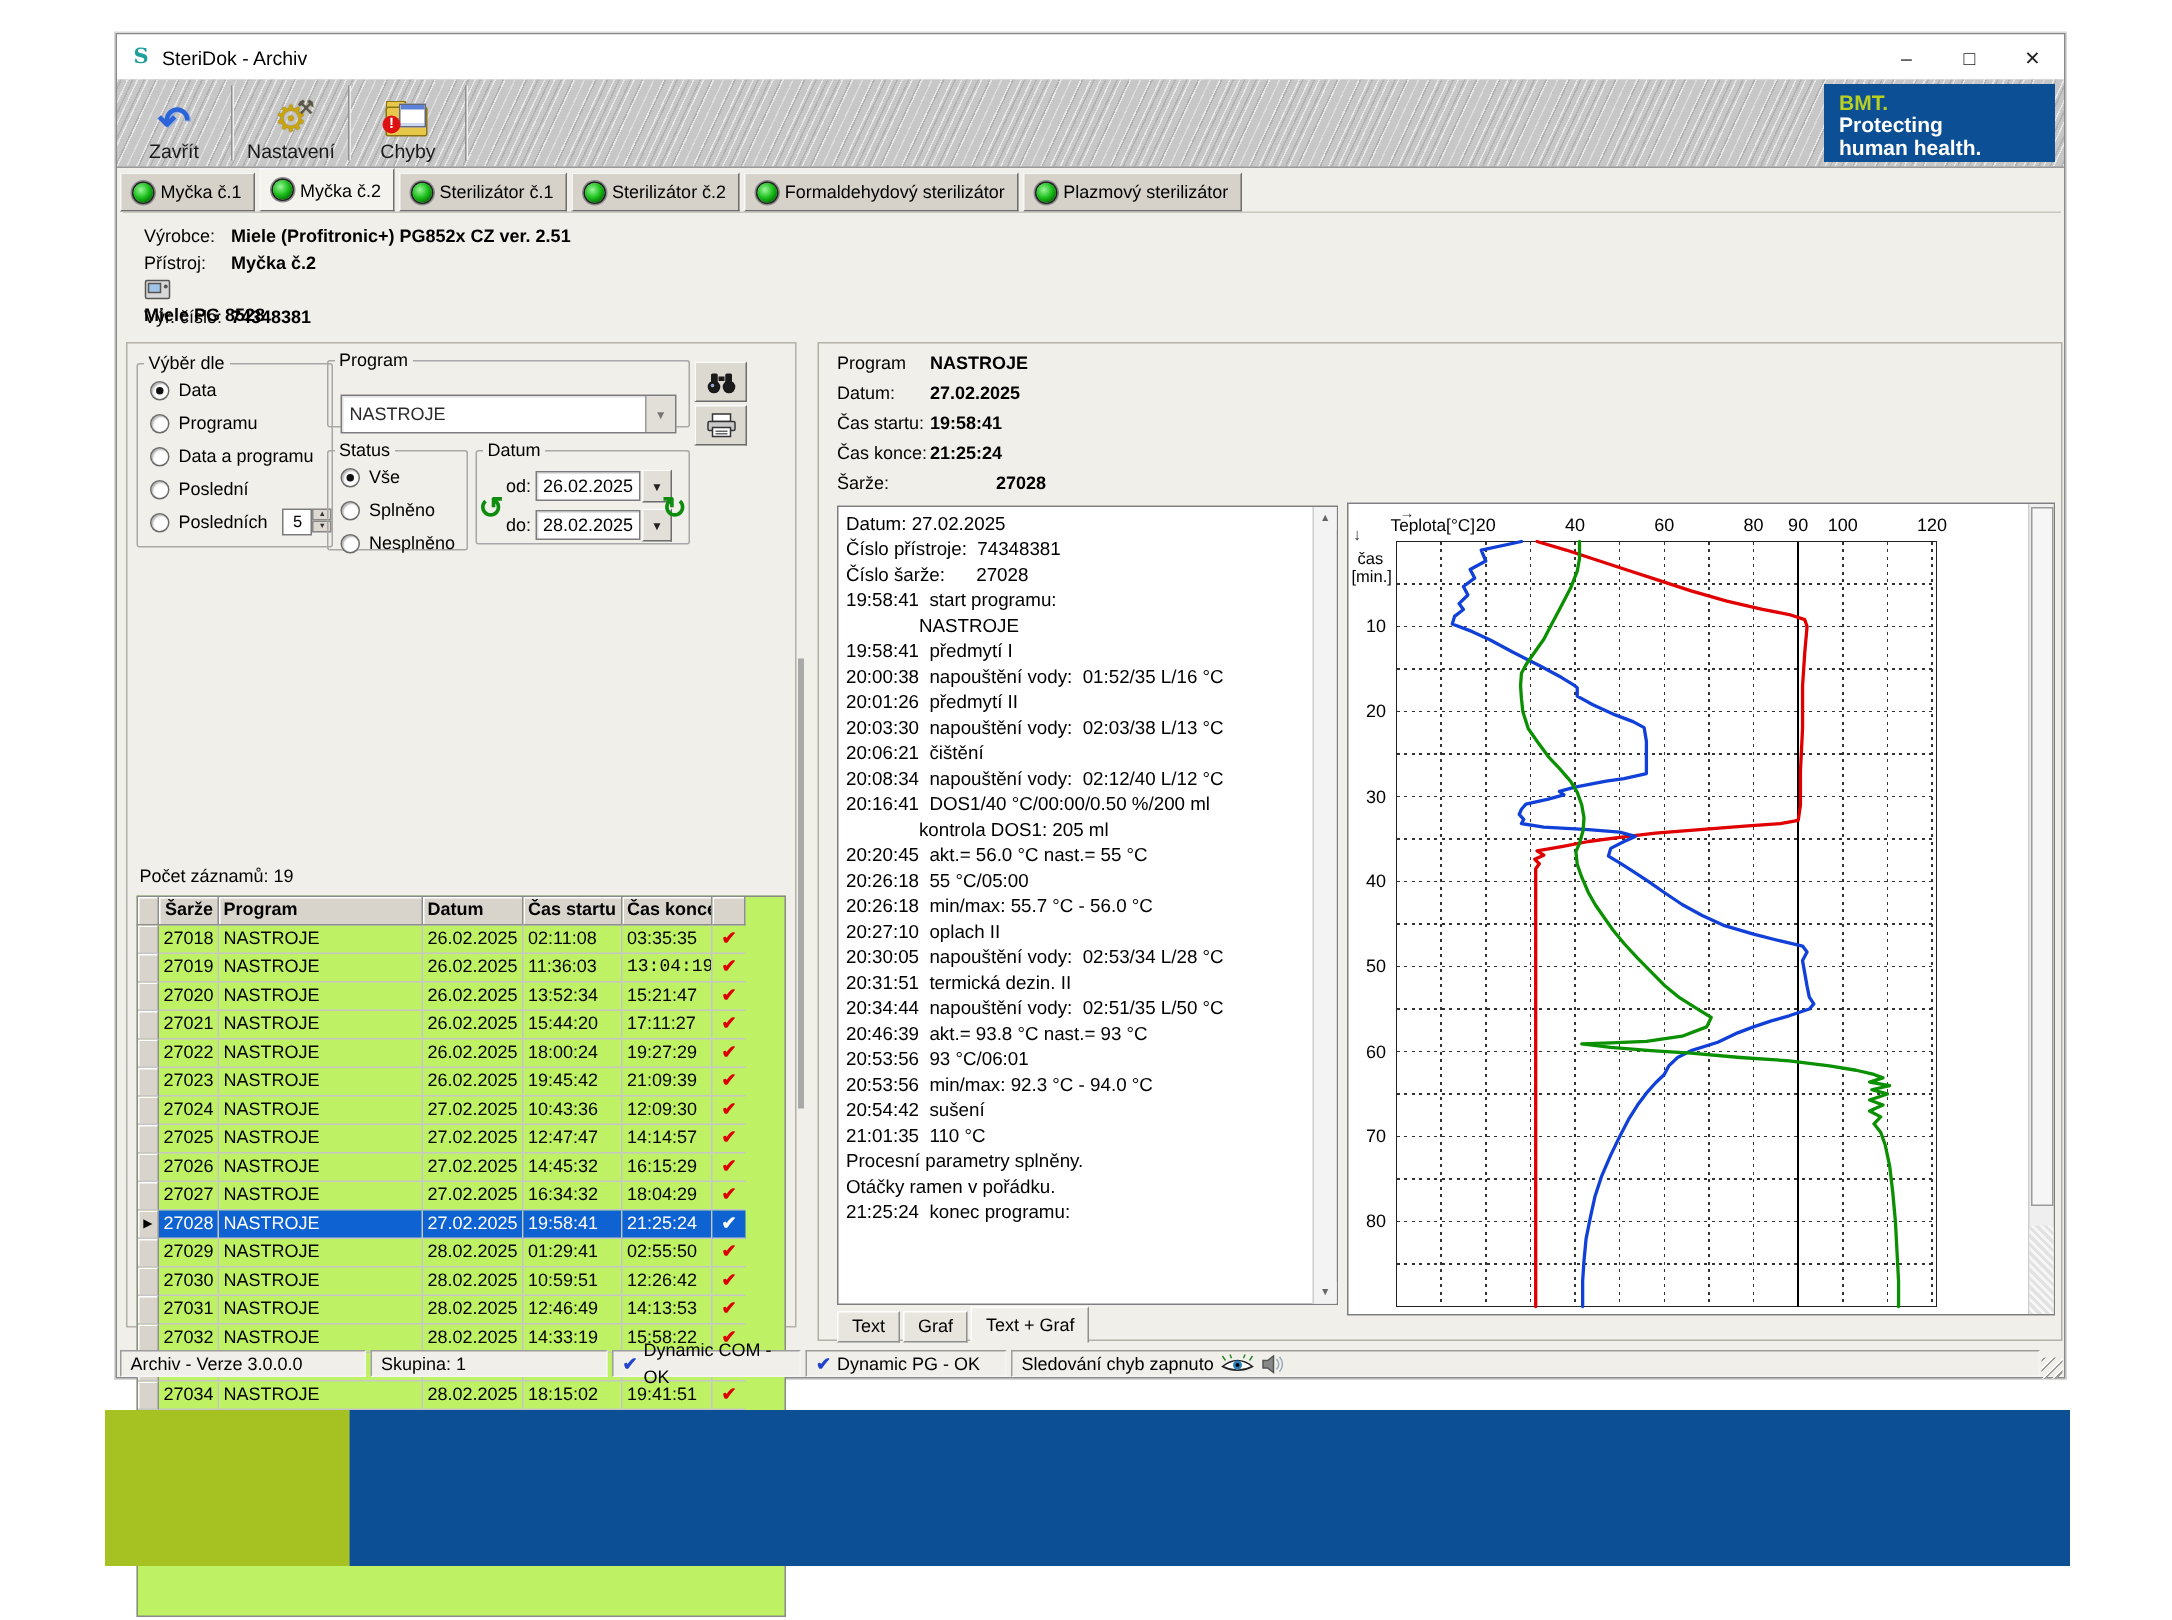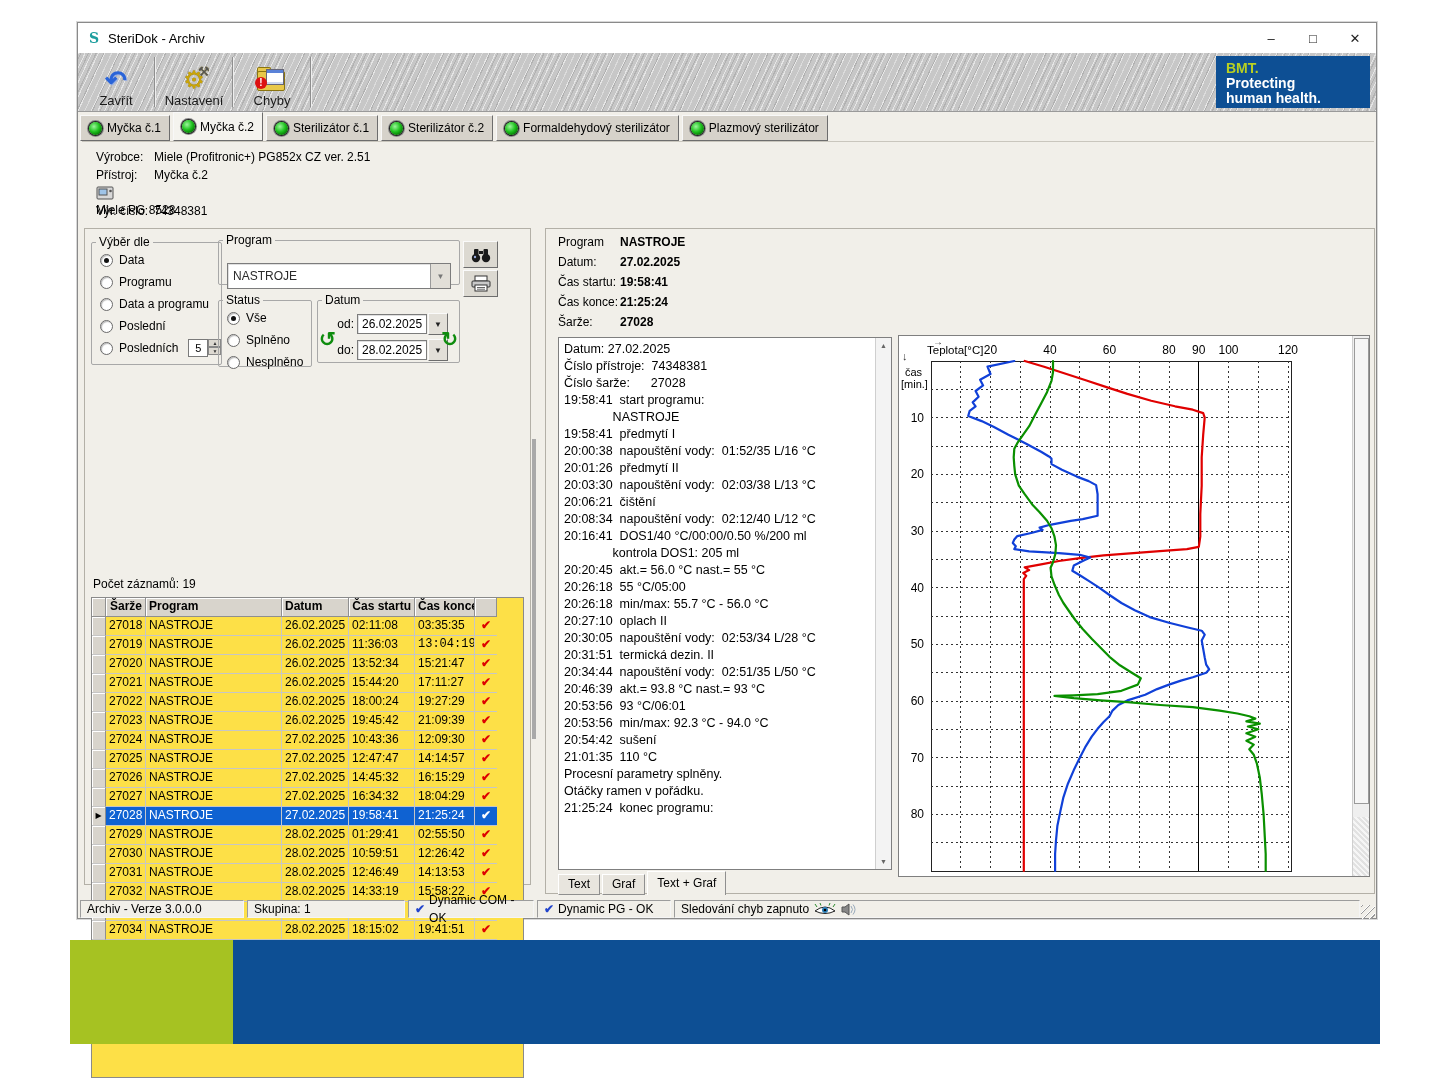--- a/index.html
+++ b/index.html
@@ -51,21 +51,21 @@
   .dtab.active{height:27px;background:#f4f3ee;font-size:12px;}
   .led{width:13px;height:13px;border-radius:50%;
     background:radial-gradient(circle at 38% 35%, #9cf59c 0%, #1ec21e 45%, #067a06 75%, #023a02 100%);
     box-shadow:0 0 0 1px #222, 0 0 0 2px #8a8a8a;}
 
   
   .device-info{position:absolute;left:4px;top:118px;width:1292px;height:86px;
     border-top:1px solid #c9c6bd;font-size:12px;}
   .di-row{position:absolute;left:14px;height:16px;display:flex;}
   .di-label{width:58px;}
-  .di-value{font-weight:normal;}
+  .di-value{font-weight:bold;}
 
   
   .left-box{position:absolute;left:6px;top:205px;width:447px;height:657px;
     border:1px solid #b3b0a7;box-sizing:border-box;background:#f1efe9;}
   fieldset.fs{position:absolute;margin:0;padding:0;border:1px solid #a8a8a8;border-radius:2px;
     font-size:12px;background:transparent;}
   fieldset.fs legend{font-size:12px;padding:0 3px;margin-left:4px;}
   .radio-row{display:flex;align-items:center;gap:6px;height:22px;padding-left:8px;font-size:12px;}
   .radio{width:11px;height:11px;border-radius:50%;border:1px solid #6a6a6a;background:#fff;
     box-shadow:inset 1px 1px 1px #bbb;position:relative;flex:0 0 auto;}
@@ -85,21 +85,21 @@
   .date-input{width:64px;height:18px;border:1px solid #7c7c7c;background:#fff;font-size:12px;
     line-height:18px;padding-left:4px;box-shadow:inset 1px 1px 0 rgba(0,0,0,.12);}
   .drop-btn{width:18px;height:20px;background:#e2dfd8;border:1px solid;border-color:#fafafa #6d6d6d #6d6d6d #fafafa;
     display:flex;align-items:center;justify-content:center;font-size:8px;color:#222;margin-left:1px;}
   .green-arrow{font-size:20px;font-weight:bold;color:#0e8c0e;line-height:20px;}
   .sq-btn{position:absolute;width:33px;height:25px;background:#dcd9d1;border:1px solid;
     border-color:#fafafa #6d6d6d #6d6d6d #fafafa;display:flex;align-items:center;justify-content:center;}
   .count-line{position:absolute;left:8px;top:348px;font-size:12px;}
 
   
-  .table-wrap{position:absolute;left:6px;top:368px;width:433px;height:481px;background:#fde047;
+  .table-wrap{position:absolute;left:6px;top:368px;width:433px;height:481px;background:#bef264;
     border:1px solid #8a8a8a;box-sizing:border-box;overflow:hidden;}
   .trow{display:flex;height:19px;box-sizing:border-box;font-size:12px;}
   .tcell{box-sizing:border-box;border-right:1px solid #c6c6c6;border-bottom:1px solid #c6c6c6;
     padding:1px 3px;overflow:hidden;white-space:nowrap;}
   .thead .tcell{background:#d8d4cc;font-weight:bold;border-right:1px solid #8f8f8f;
     border-bottom:1px solid #8f8f8f;box-shadow:inset 1px 1px 0 #fff;}
   .gutter{background:#d8d4cc;border-right:1px solid #8f8f8f;box-shadow:inset 1px 1px 0 #fff;
     padding:1px 1px;font-size:8px;line-height:15px;color:#000;text-align:center;}
   .trow.sel .tcell:not(.gutter){background:#0f62d2;color:#fff;}
   .c-sarze{text-align:right;}
@@ -344,21 +344,21 @@
         <span>Počet záznamů:</span>&nbsp;<span>19</span>
       </div>
 
       <div class="table-wrap">
         <div id="table-grid">
             <div class="trow thead">
               <div class="tcell gutter" style="width: 14px; flex: 0 0 14px;"></div>
               <div class="tcell c-sarze" style="width: 40px; flex: 0 0 40px;">Šarže</div>
               <div class="tcell" style="width: 136px; flex: 0 0 136px;">Program</div>
               <div class="tcell" style="width: 67px; flex: 0 0 67px;">Datum</div>
-              <div class="tcell" style="width: 66px; flex: 0 0 66px; text-align: right;">Čas startu</div>
+              <div class="tcell" style="width: 66px; flex: 0 0 66px;">Čas startu</div>
               <div class="tcell" style="width: 60px; flex: 0 0 60px;">Čas konce</div>
               <div class="tcell c-check" style="width: 22px; flex: 0 0 22px;"></div>
             </div>
             <div class="trow">
               <div class="tcell gutter" style="width: 14px; flex: 0 0 14px;"></div>
               <div class="tcell c-sarze" style="width: 40px; flex: 0 0 40px;">27018</div>
               <div class="tcell" style="width: 136px; flex: 0 0 136px;">NASTROJE</div>
               <div class="tcell" style="width: 67px; flex: 0 0 67px;">26.02.2025</div>
               <div class="tcell" style="width: 66px; flex: 0 0 66px;">02:11:08</div>
               <div class="tcell" style="width: 60px; flex: 0 0 60px;">03:35:35</div>
@@ -542,21 +542,21 @@
           <span class="det-value">27.02.2025</span>
         </div>
       <div class="det-row" style="top:46px;">
           <span class="det-label">Čas startu:</span>
           <span class="det-value">19:58:41</span>
         </div>
       <div class="det-row" style="top:66px;">
           <span class="det-label">Čas konce:</span>
           <span class="det-value">21:25:24</span>
         </div>
-      <div class="det-row" style="top:86px;">
+      <div class="det-row" style="top:86px;gap:44px;">
           <span class="det-label">Šarže:</span>
           <span class="det-value">27028</span>
         </div>
 
       <div class="log-panel">
         <div class="log-text" id="log-text">Datum: 27.02.2025
 Číslo přístroje:  74348381
 Číslo šarže:      27028
 19:58:41  start programu:
               NASTROJE

